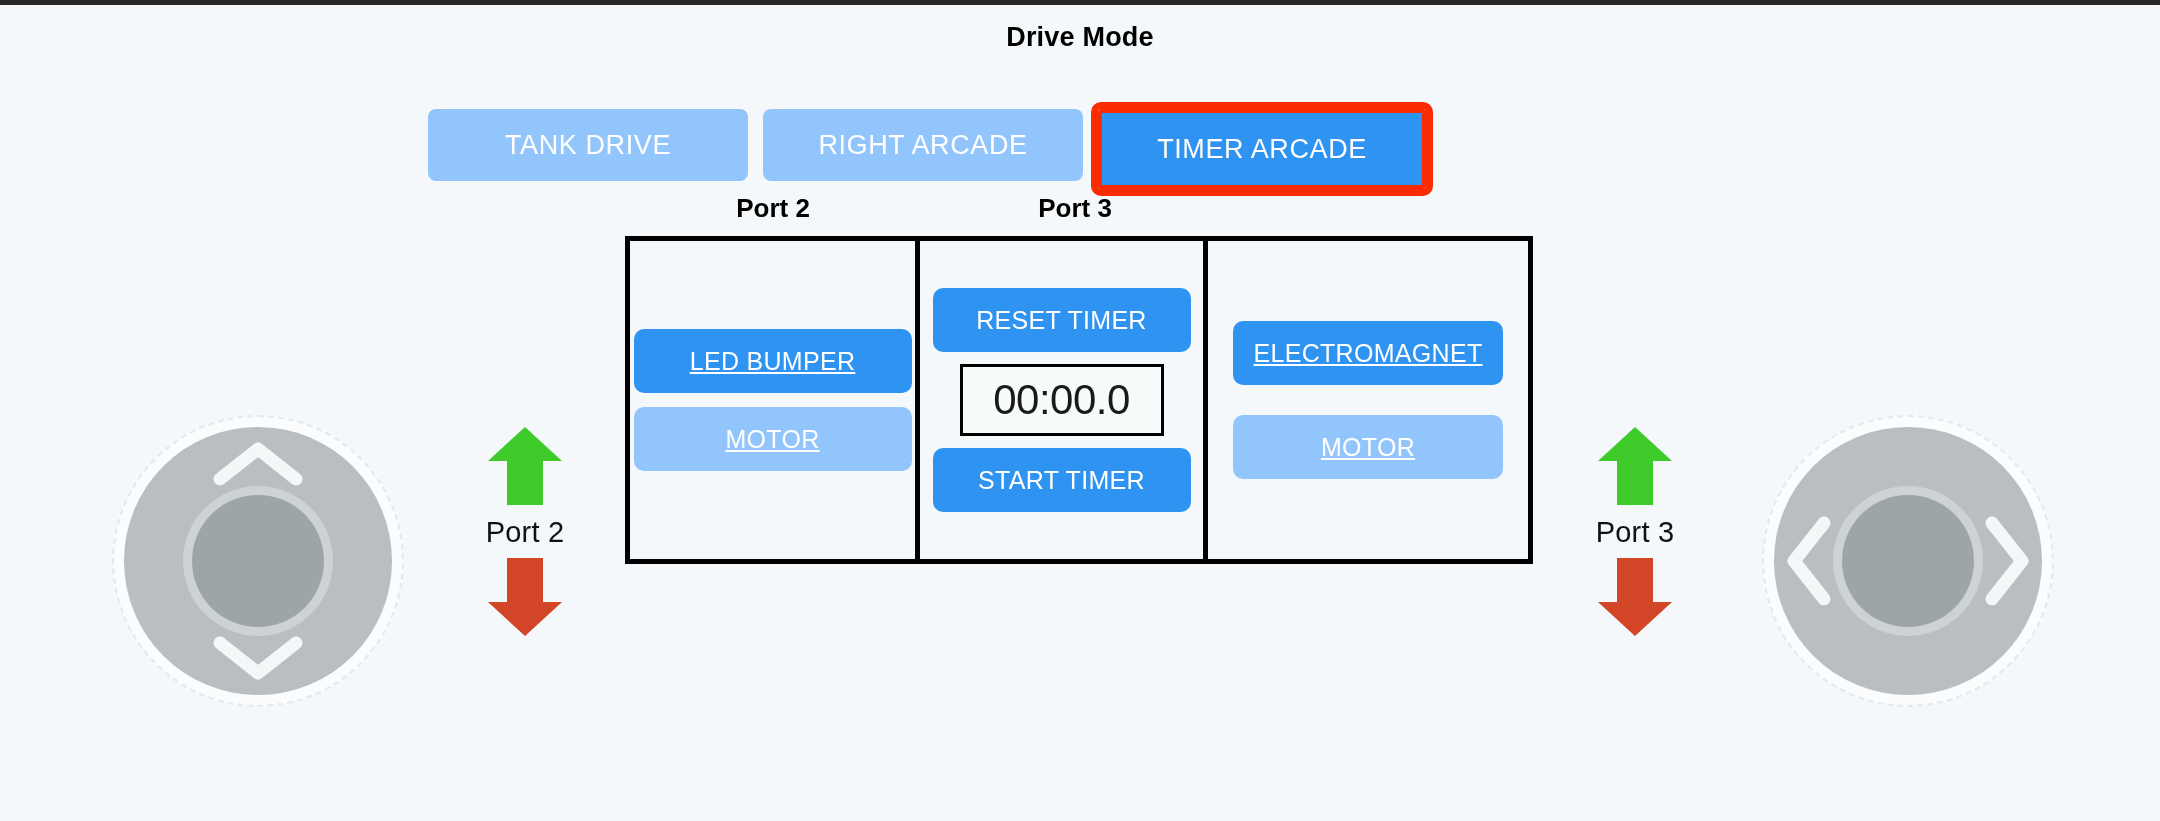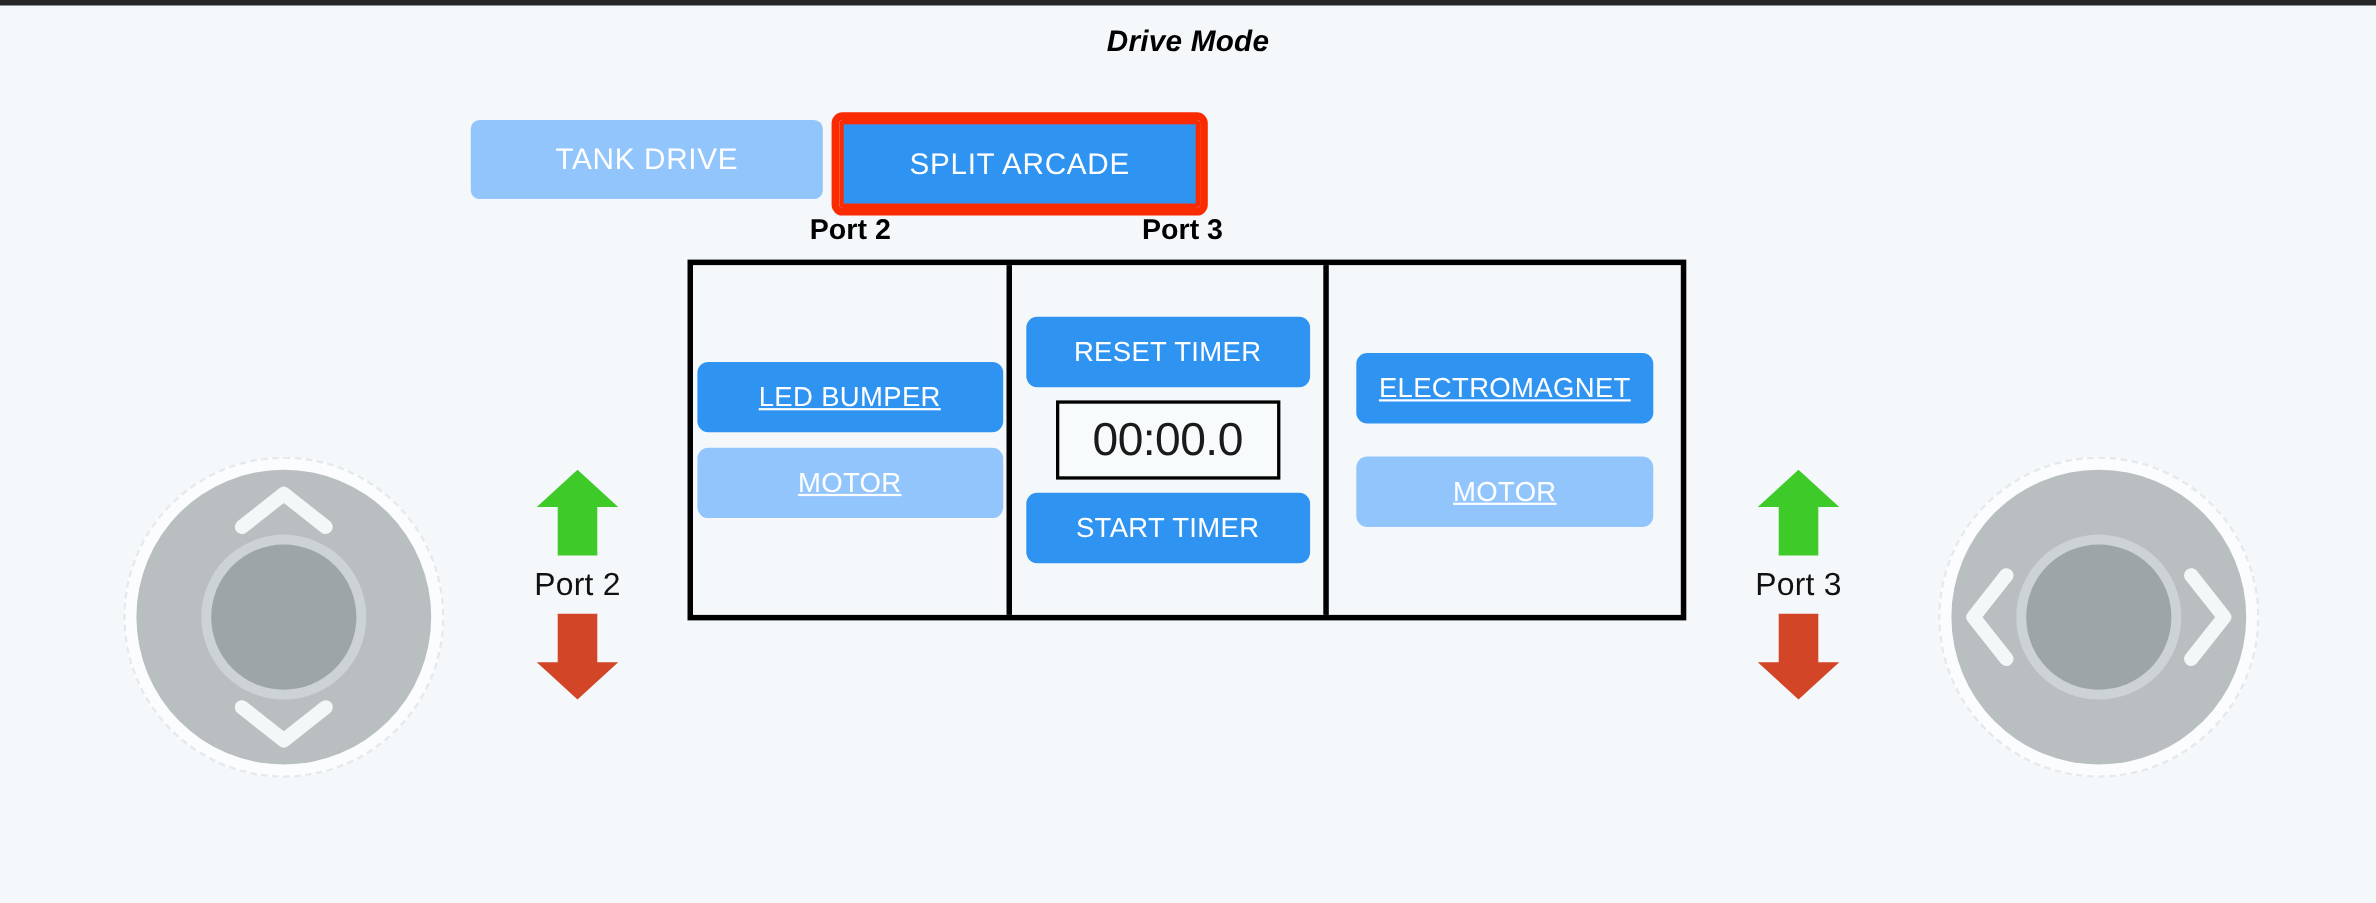--- a/index.html
+++ b/index.html
@@ -29,21 +29,20 @@
   .drive-mode-title {
     position: absolute;
     top: 22px;
     left: 0;
     width: 2160px;
     text-align: center;
     font-size: 27px;
     font-weight: bold;
     color: #000000;
     letter-spacing: 0.2px;
-    font-style: italic;
   }
 
   .mode-row {
     position: absolute;
     top: 75px;
     left: 428px;
     display: flex;
     gap: 15px;
   }
 
@@ -266,23 +265,26 @@
 
 <div class="drive-mode-title">Drive Mode</div>
 
 <div class="mode-row">
 
   <div class="mode-btn-wrap">
     <button class="mode-btn">TANK DRIVE</button>
   </div>
 
 
+  <div class="mode-btn-wrap">
+    <button class="mode-btn">RIGHT ARCADE</button>
+  </div>
 
   <div class="mode-btn-wrap highlight">
-    <button class="mode-btn active">SPLIT ARCADE</button>
+    <button class="mode-btn active">TIMER ARCADE</button>
   </div>
 
 </div>
 
 <div class="col-headers">
   <div class="col-head-p2">Port 2</div>
   <div class="col-head-p3">Port 3</div>
 </div>
 
 <div class="panel">

